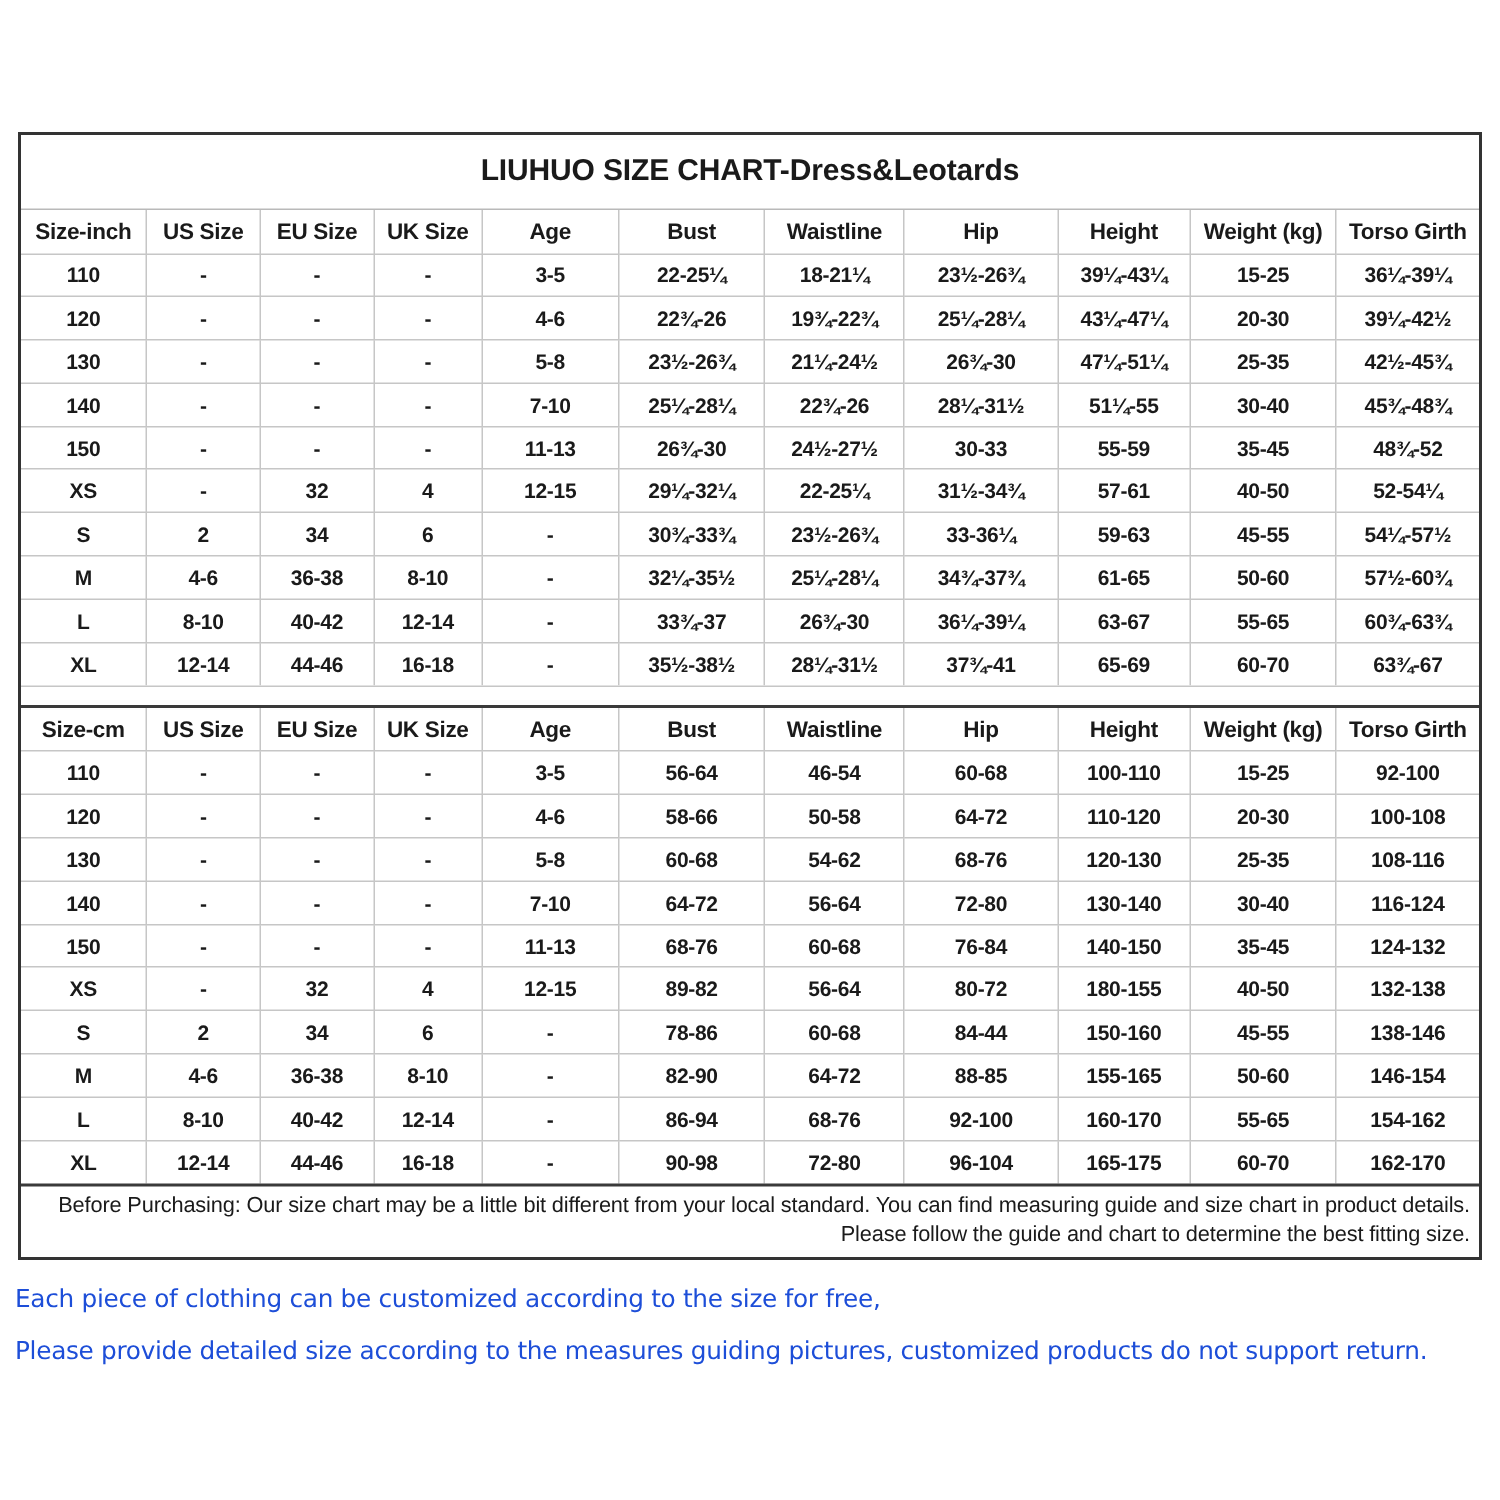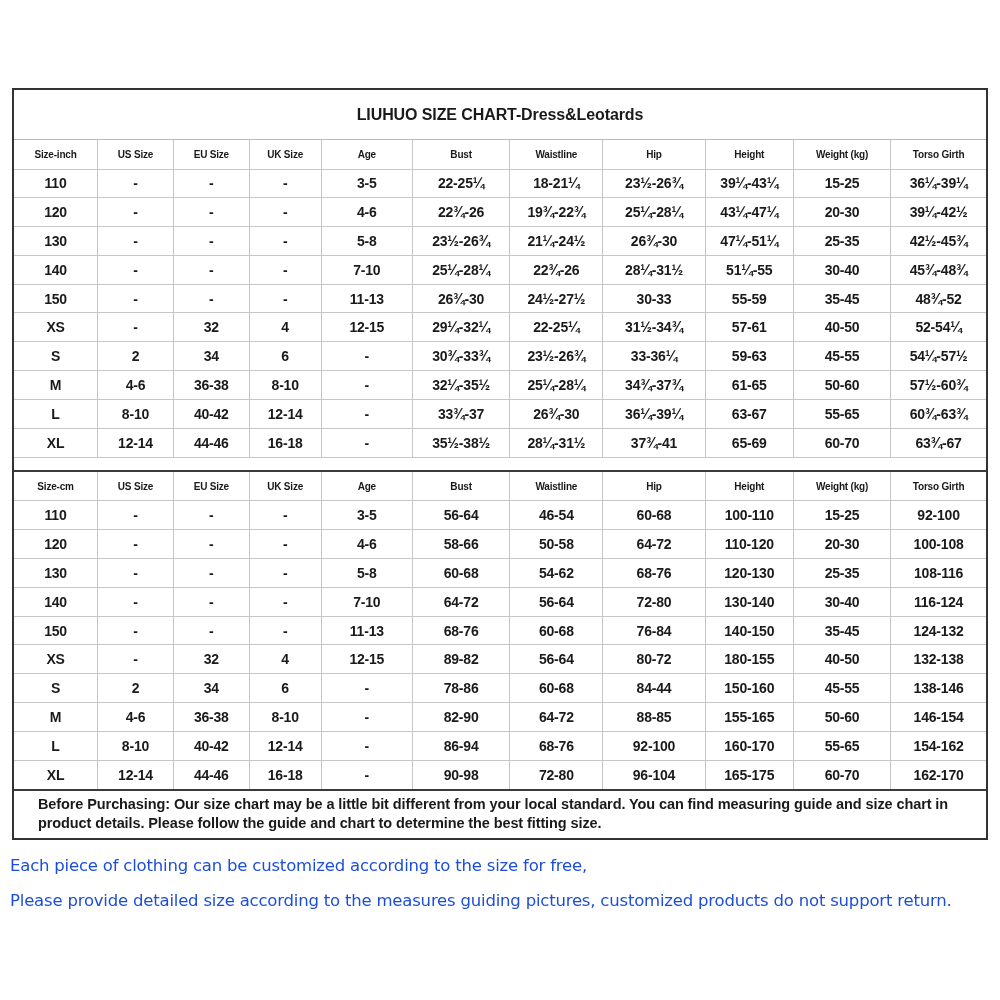--- a/index.html
+++ b/index.html
@@ -12,21 +12,21 @@
     border: 2px solid #333333;
     background: #ffffff;
   }
 
   .title-row {
     height: 50px;
     display: flex;
     align-items: center;
     justify-content: center;
     border-bottom: 1px solid #b9b9b9;
-    font-size: 16px;
+    font-size: 20px;
     font-weight: 700;
     letter-spacing: -0.1px;
   }
 
   table.size-table {
     width: 100%;
     border-collapse: collapse;
     table-layout: fixed;
   }
   table.size-table th,
@@ -35,21 +35,21 @@
     border-bottom: 1px solid #c6c6c6;
     text-align: center;
     vertical-align: middle;
     font-weight: 700;
     letter-spacing: -0.2px;
     overflow: hidden;
     white-space: nowrap;
   }
   table.size-table th:last-child,
   table.size-table td:last-child { border-right: none; }
-  table.size-table th { height: 29px; font-size: 10px; }
+  table.size-table th { height: 29px; font-size: 15px; }
   table.size-table td { height: 28.8px; font-size: 14px; }
   table.size-table tbody tr:last-child td { border-bottom: none; }
 
   
   table.size-table col:nth-child(1)  { width: 8.6%; }
   table.size-table col:nth-child(2)  { width: 7.8%; }
   table.size-table col:nth-child(3)  { width: 7.8%; }
   table.size-table col:nth-child(4)  { width: 7.4%; }
   table.size-table col:nth-child(5)  { width: 9.4%; }
   table.size-table col:nth-child(6)  { width: 10.0%; }
@@ -62,23 +62,23 @@
   .table-divider {
     height: 15px;
     border-top: 1px solid #c6c6c6;
     border-bottom: 2px solid #3a3a3a;
     background: #ffffff;
   }
 
   .note-row {
     border-top: 2px solid #3a3a3a;
     padding: 4px 6px 5px 24px;
-    text-align: left;
+    text-align: right;
     font-size: 14.5px;
-    font-weight: 700;
+    font-weight: 400;
     line-height: 19px;
     letter-spacing: -0.1px;
   }
 
   .footer-text {
     margin: 16px 10px 0 10px;
     font-family: "DejaVu Sans", sans-serif;
     font-size: 16.5px;
     font-weight: 500;
     color: #1d4ed8;

